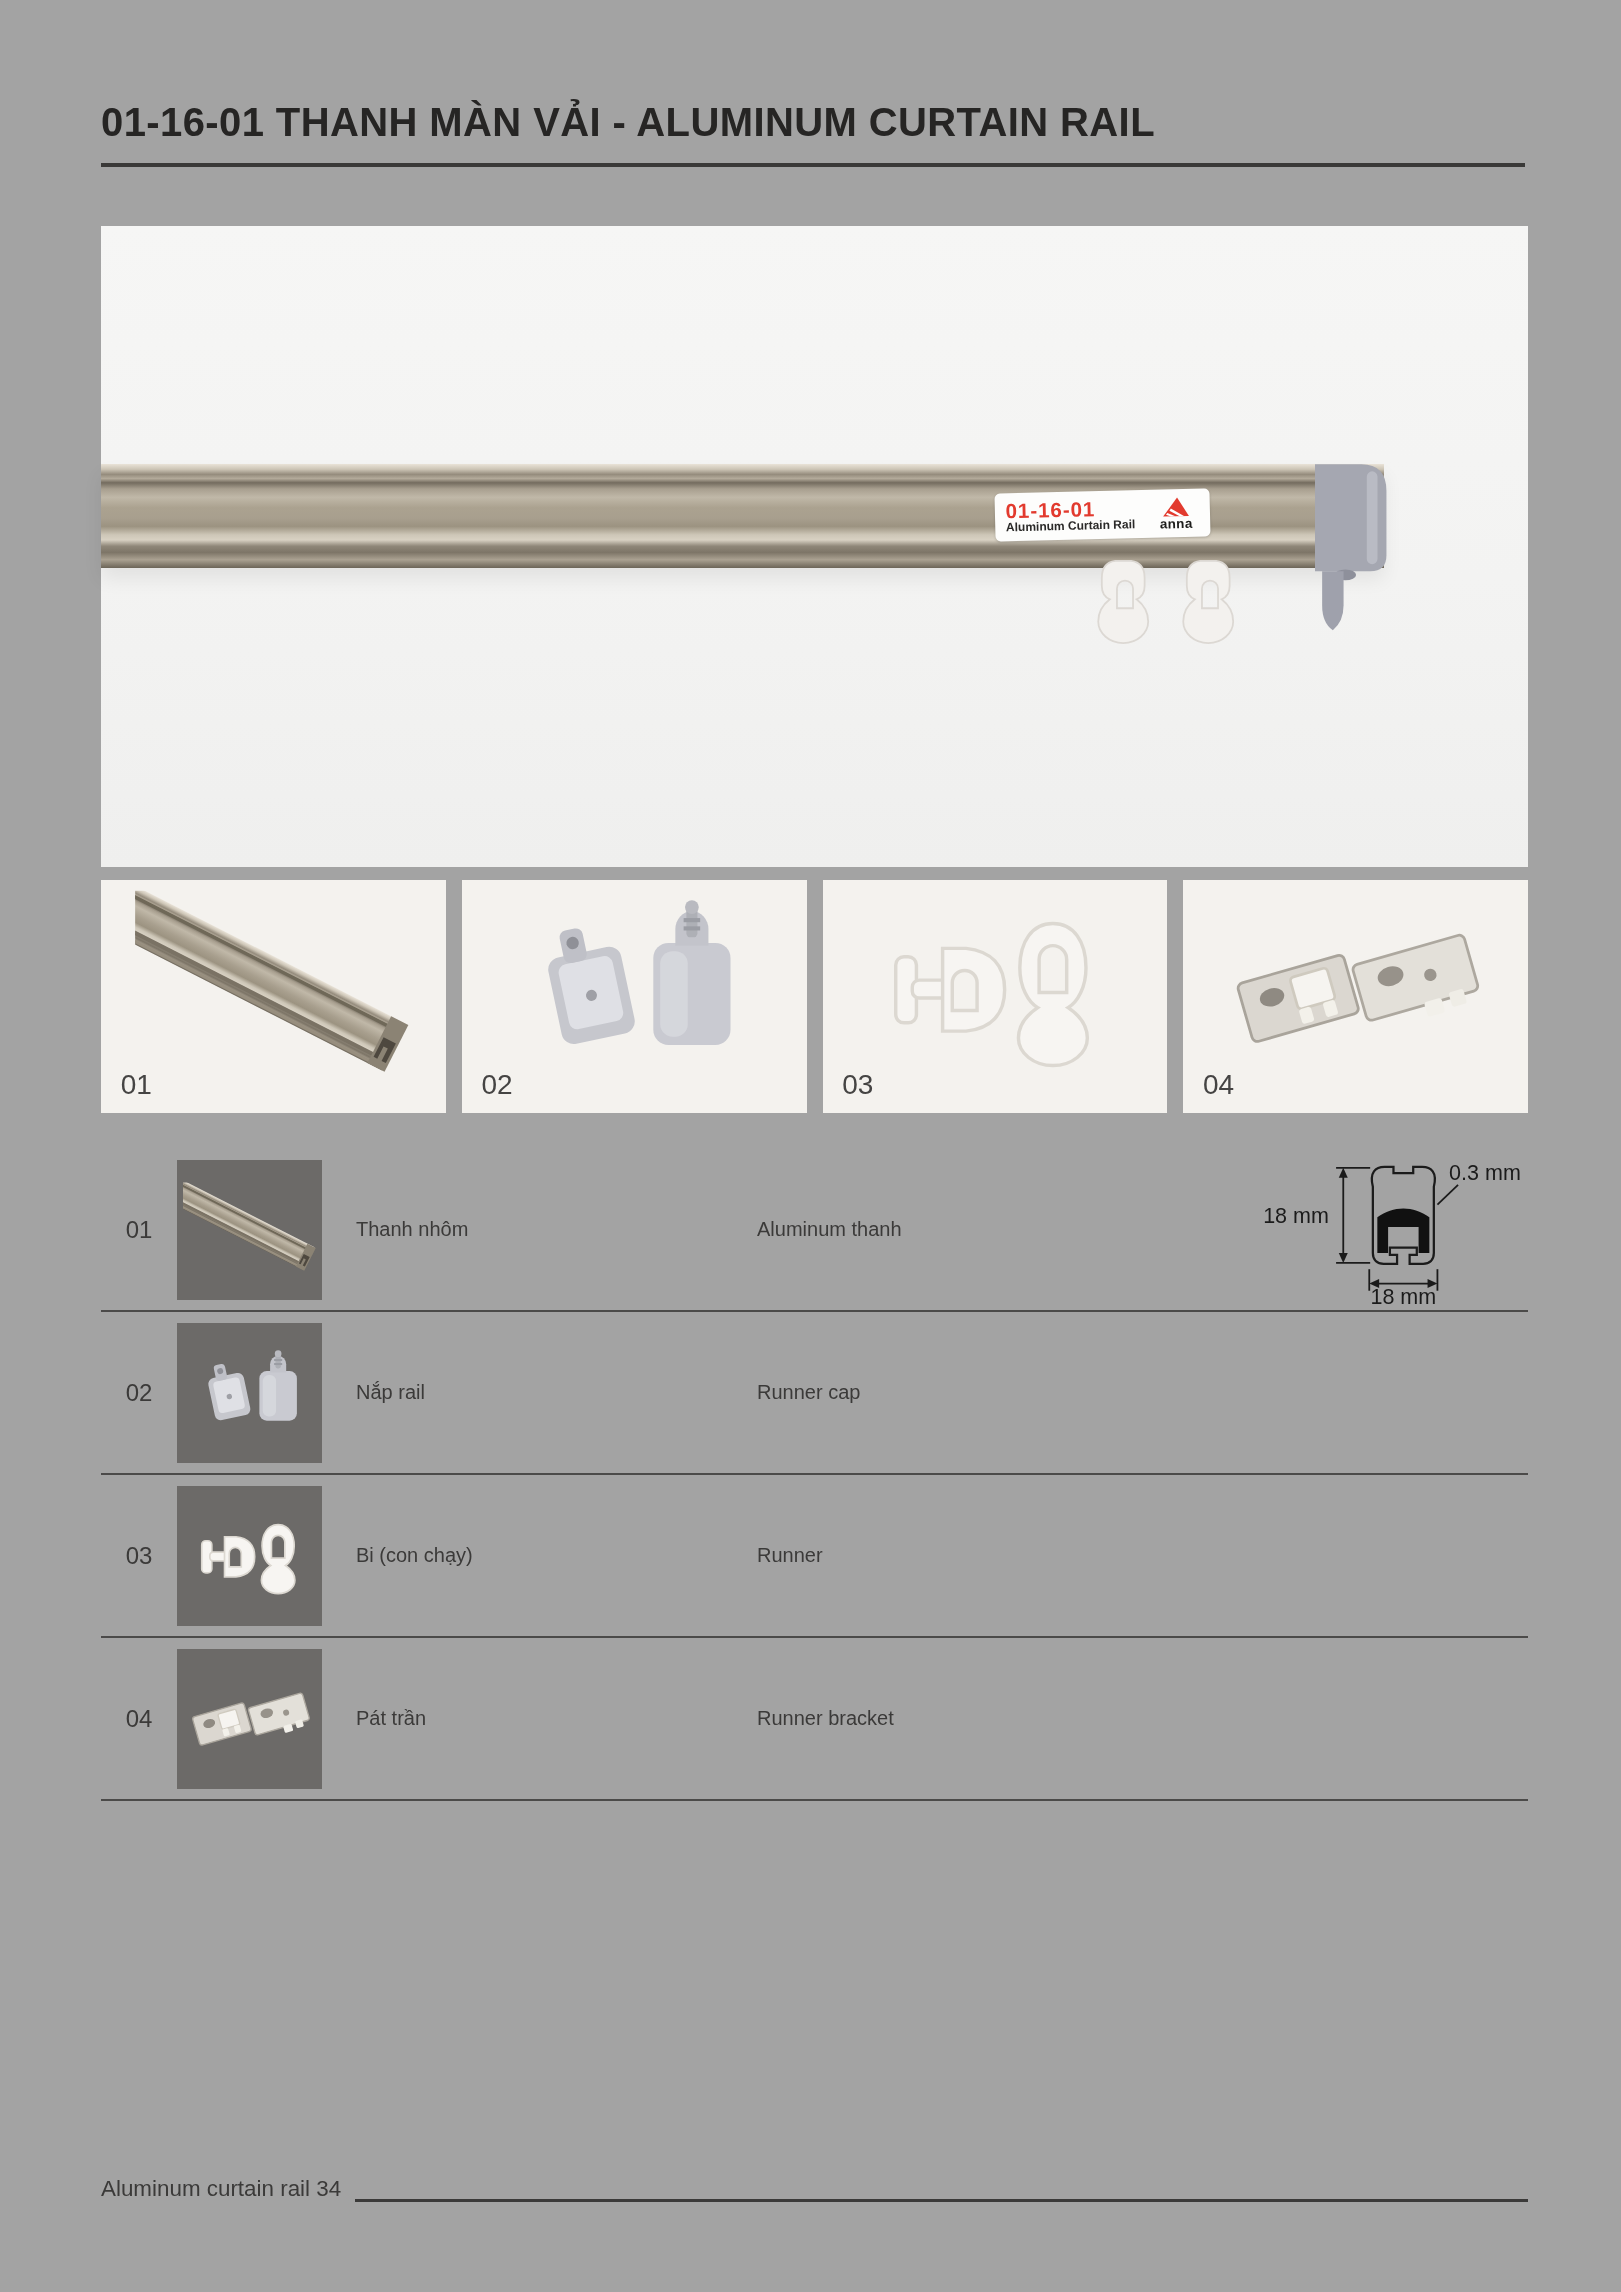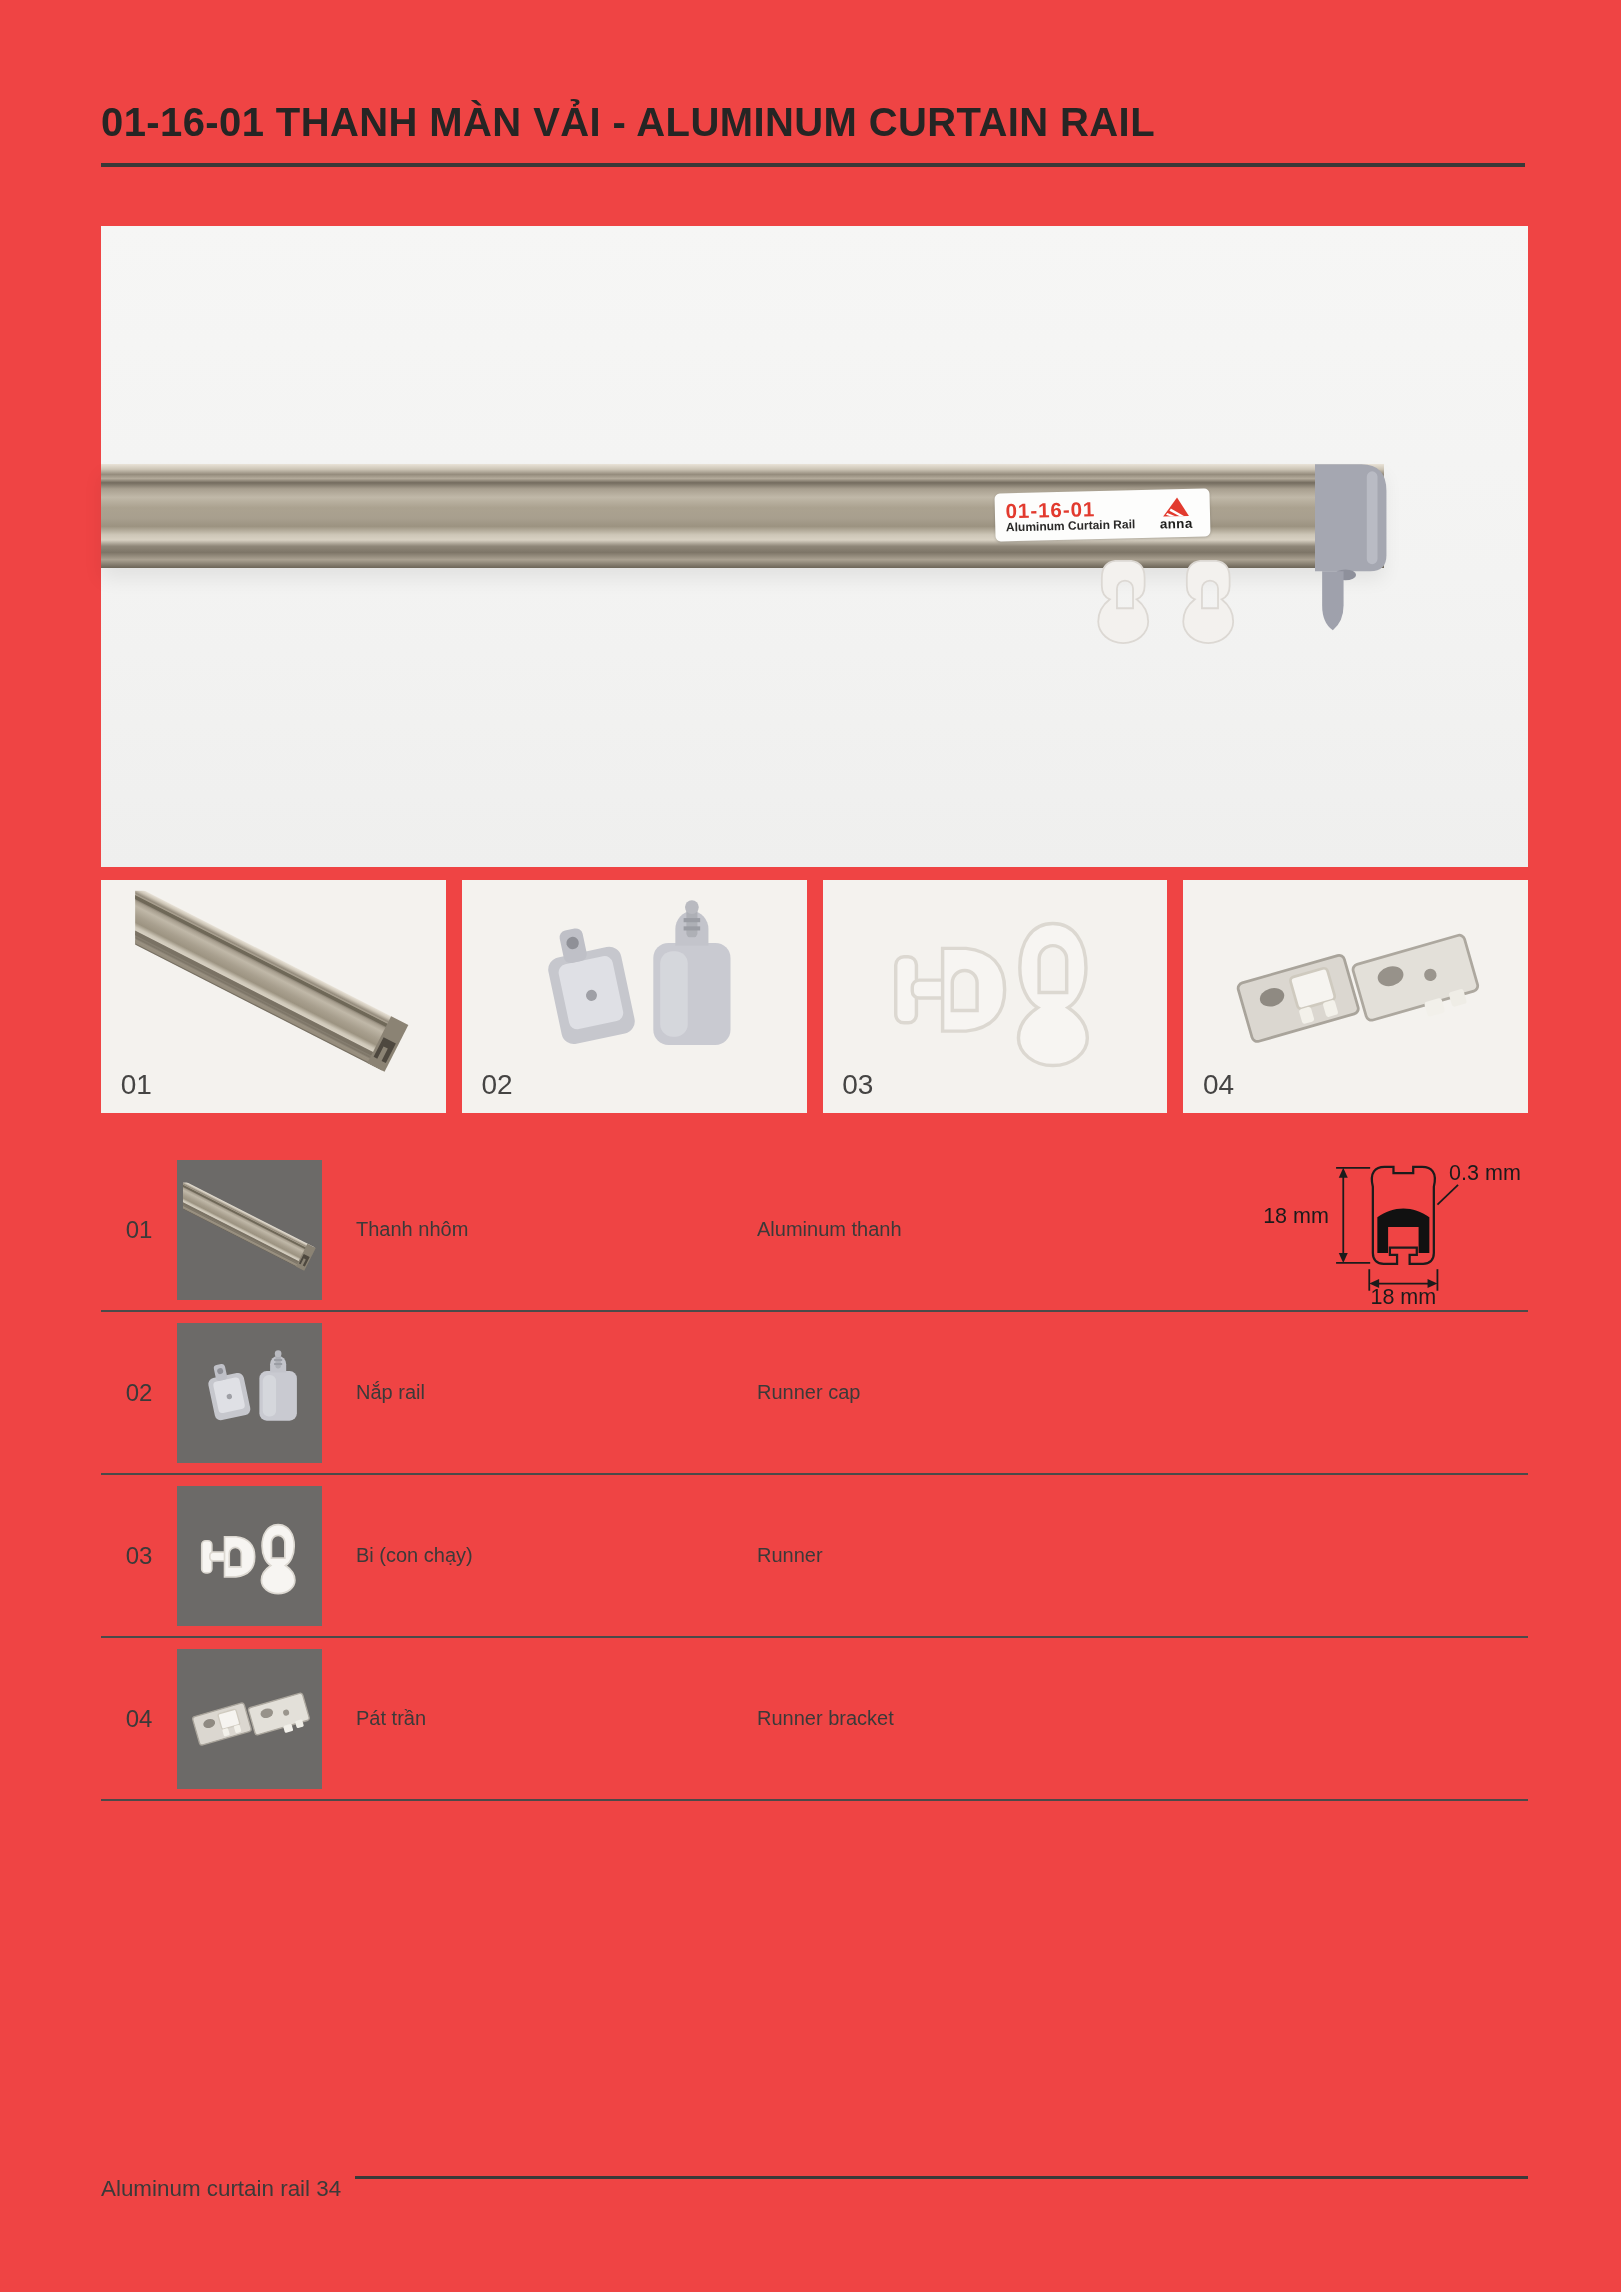--- a/index.html
+++ b/index.html
@@ -1,18 +1,18 @@
 <!DOCTYPE html>
 <html style="font-size:14.3px"><head>
 <meta charset="utf-8">
 <style>
   * { margin:0; padding:0; box-sizing:border-box; }
   body { background:#ffffff; }
   .page {
-    position:relative; width:1622px; height:2293px; background:#ef4444;
+    position:relative; width:1622px; height:2293px; background:#a3a3a3;
     font-family:"Liberation Sans","DejaVu Sans",sans-serif; color:#3b3a39;
     overflow:hidden;
   }
 
   
   .title {
     position:absolute; left:101px; top:100px; width:1424px;
     font-size:40px; font-weight:700; letter-spacing:0.4px; color:#262524;
     line-height:1.1; white-space:nowrap;
   }
@@ -77,21 +77,21 @@
   }
   .tthumb svg { width:134px; height:99px; }
   .tname { font-size:20px; color:#3b3a39; }
   .tdiagram { justify-self:start; margin-left:90px; margin-top:-3.6px; }
   .tdiagram svg { display:block; width:278px; height:157px; }
   .dim-text { font-size:24px; fill:#1b1b1b; font-family:"Liberation Sans","DejaVu Sans",sans-serif; }
 
   
   .footer {
     position:absolute; left:101px; top:2176px; width:1427px;
-    display:flex; align-items:flex-start;
+    display:flex; align-items:flex-end;
   }
   .footer .ftext { font-size:22.4px; color:#3b3a39; white-space:nowrap; }
   .footer .frule { flex:1; height:2.7px; background:#3b3a39; margin-left:14.3px; }
 
   .hidden-defs { position:absolute; width:0; height:0; overflow:hidden; }
 </style>
 </head>
 <body>
 
 <svg class="hidden-defs" aria-hidden="true">

